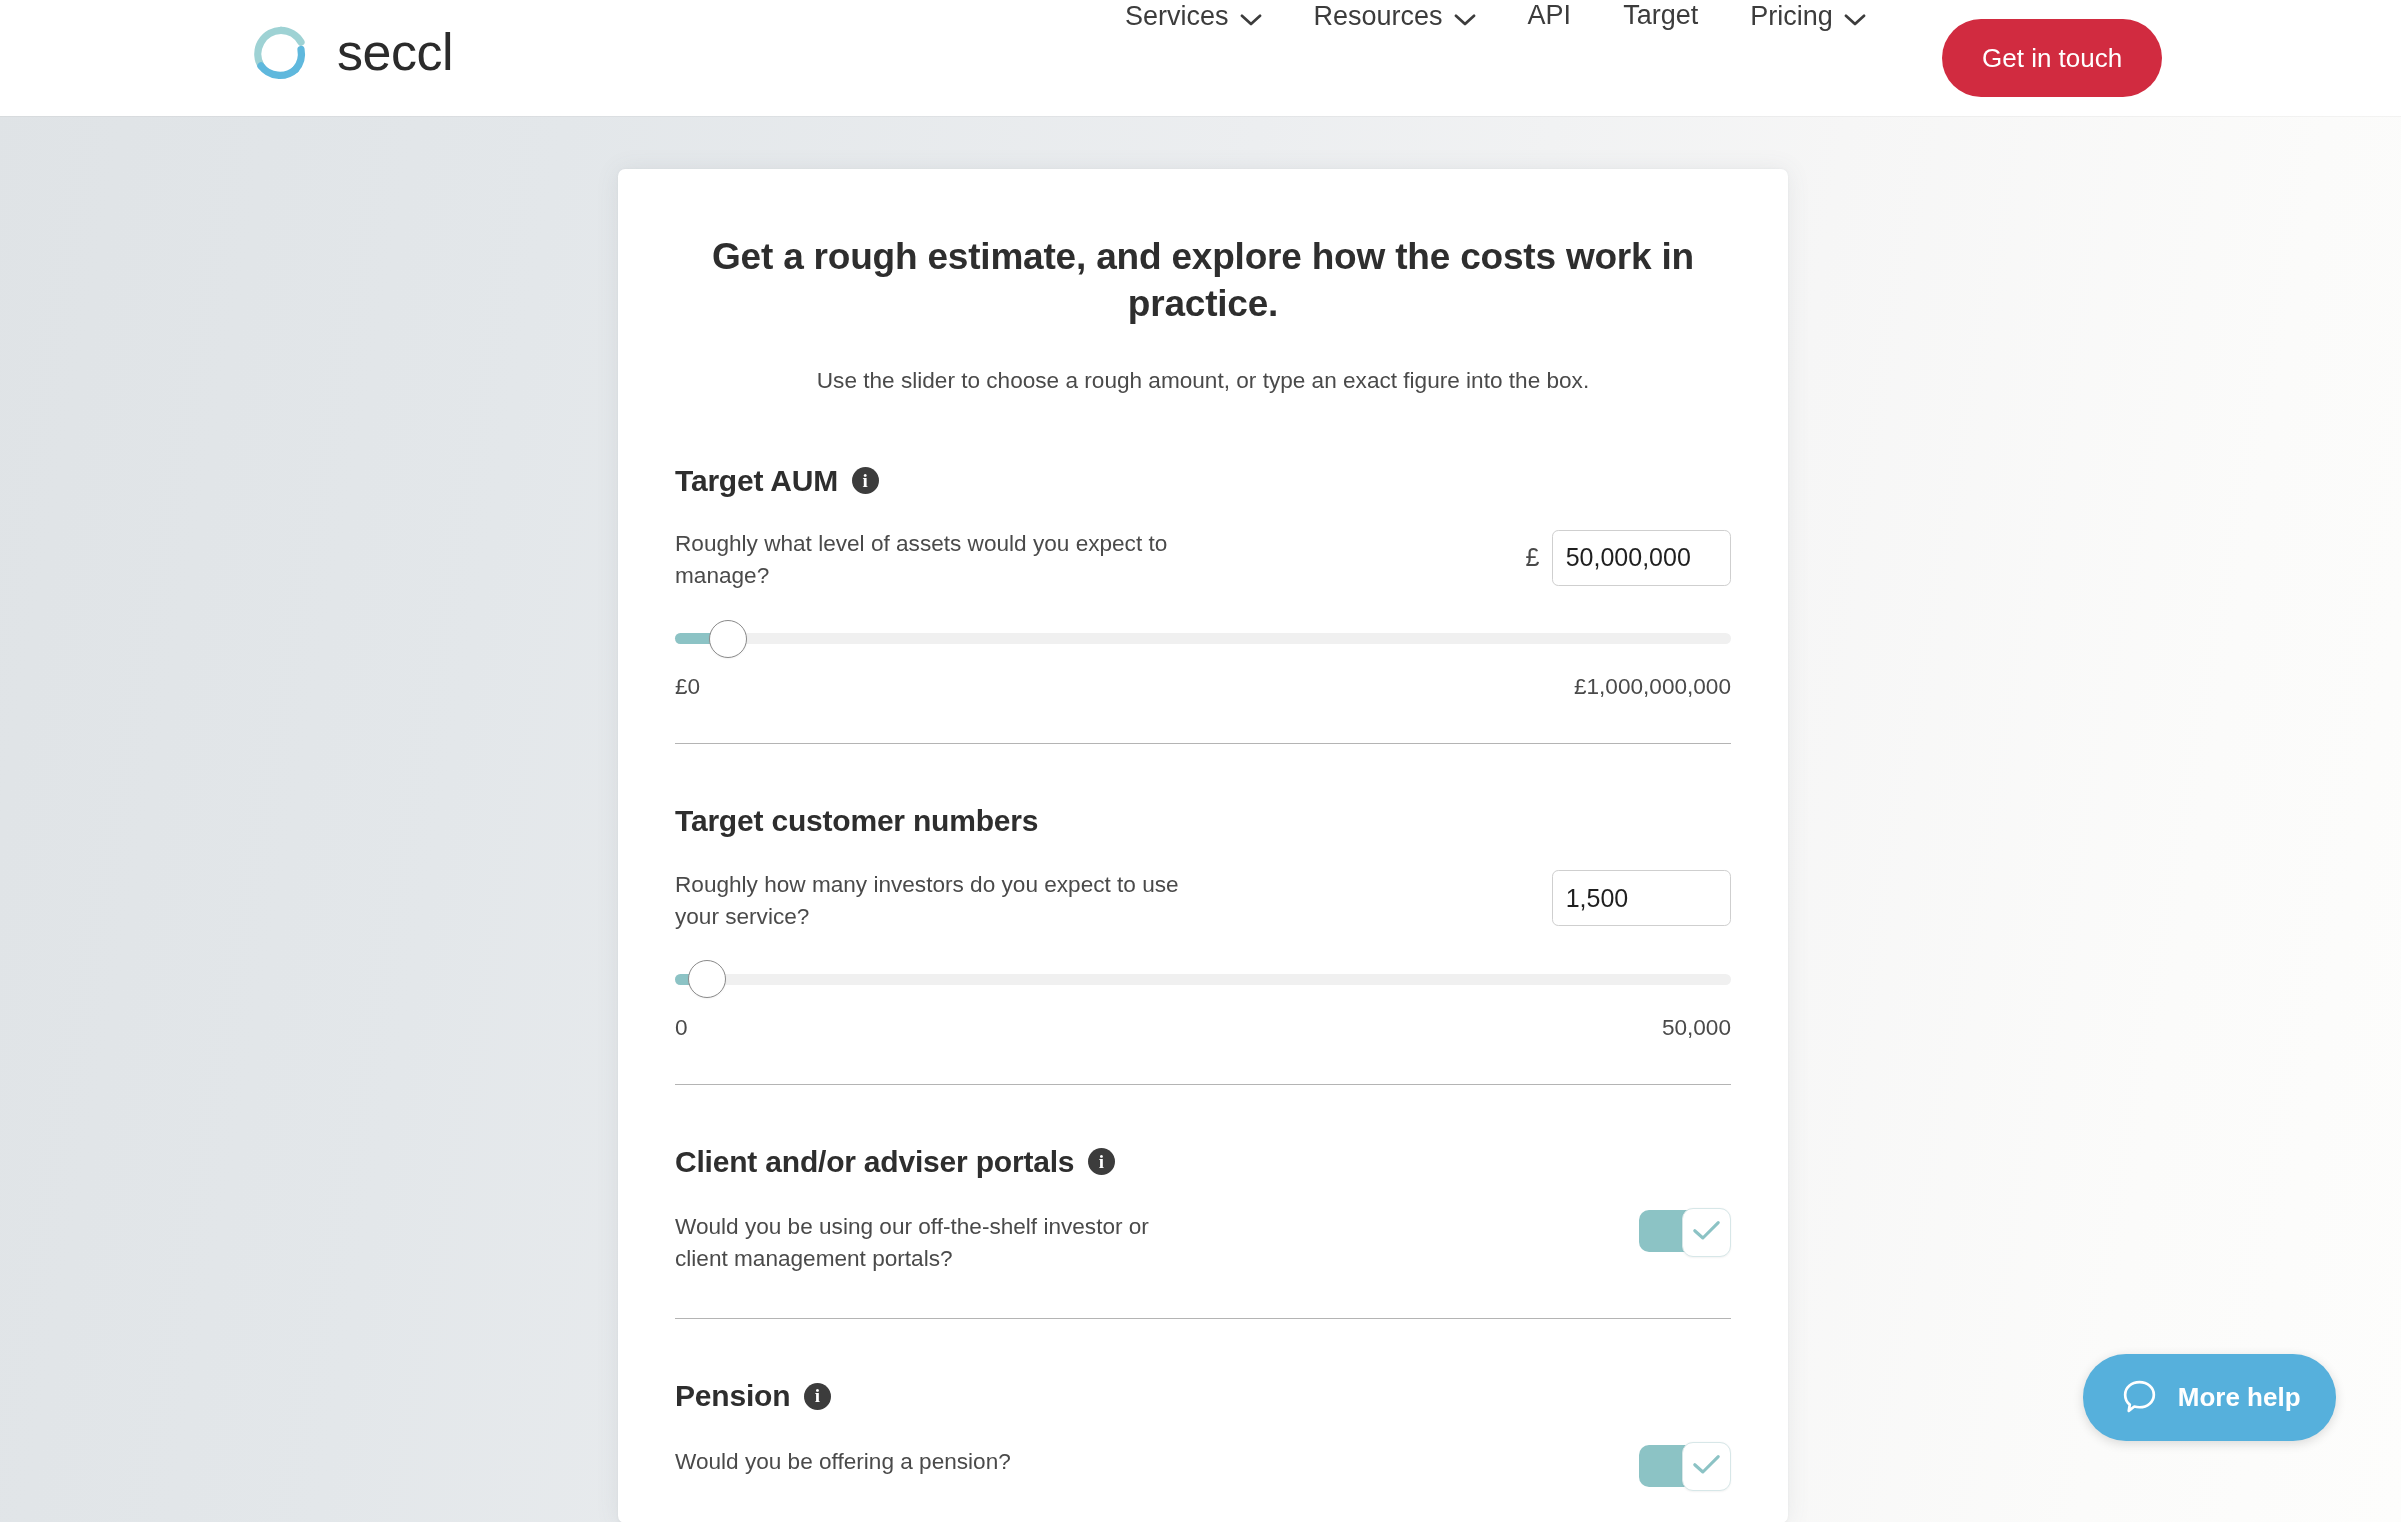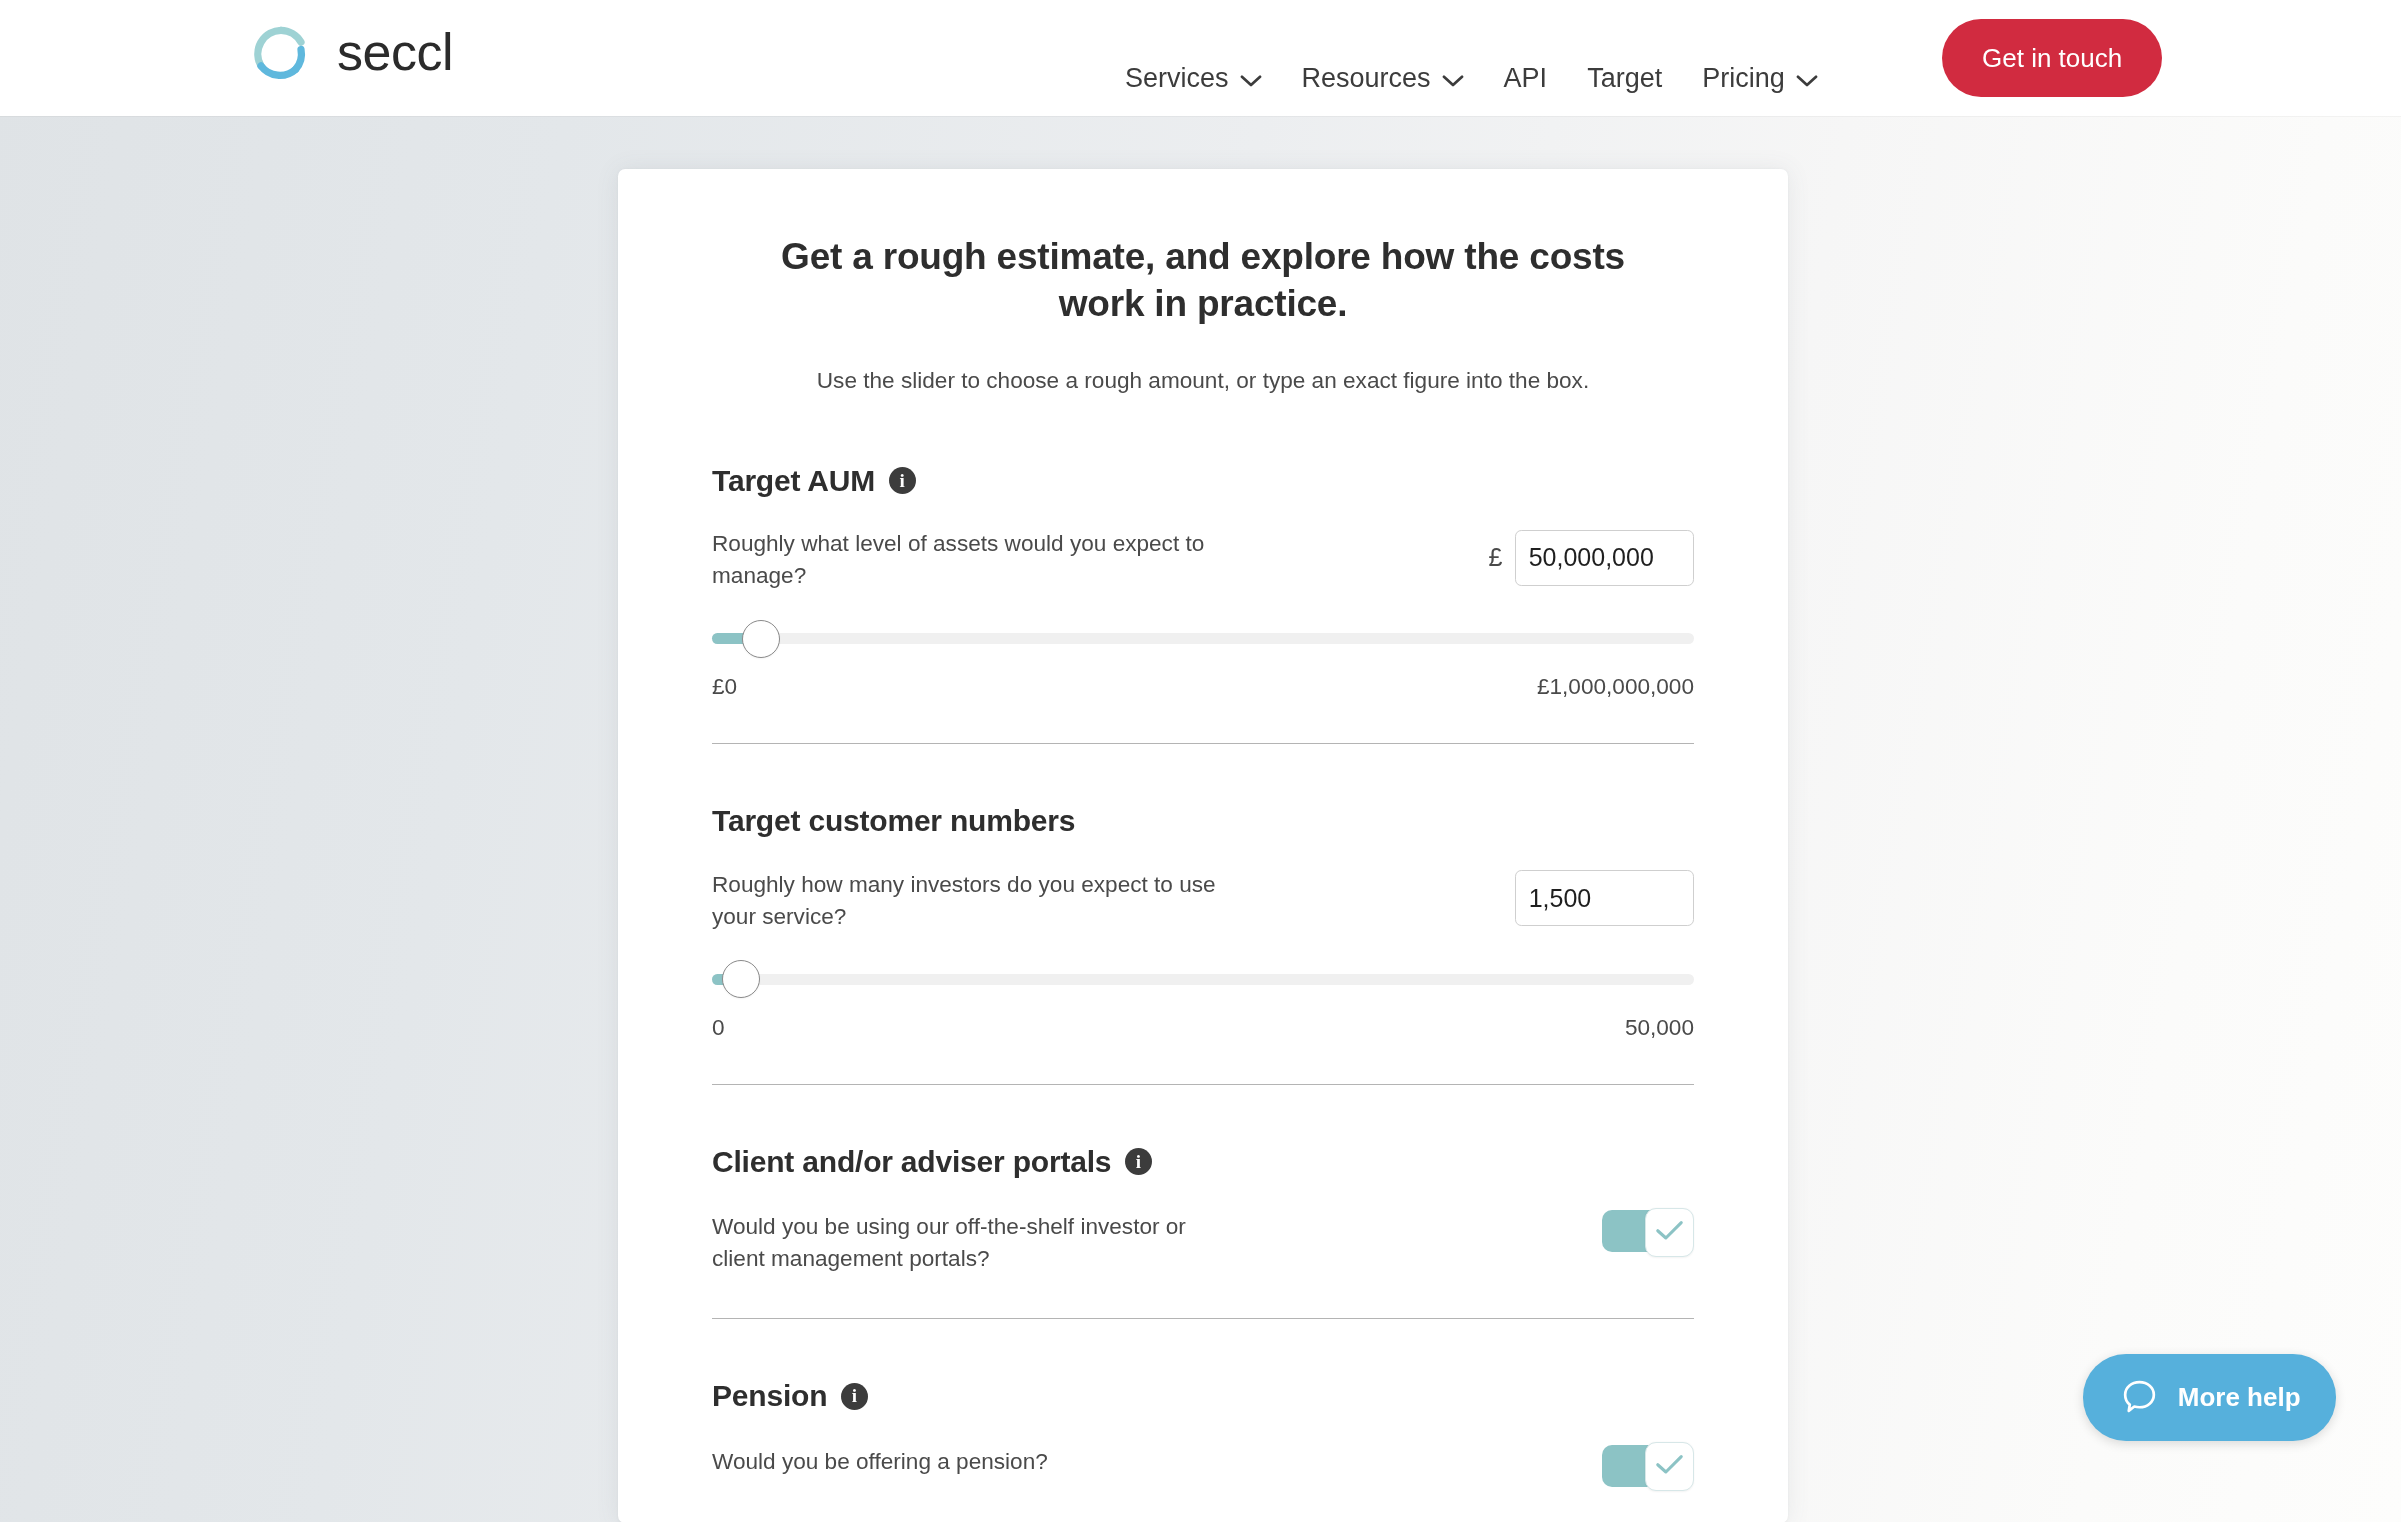--- a/index.html
+++ b/index.html
@@ -55,23 +55,22 @@
     line-height: 1;
     padding-bottom: 3.6px;
   }
 
   .nav-links {
     position: absolute;
     left: 1105px;
     top: 0;
     height: 116px;
     display: flex;
-    align-items: center;
-    gap: 0;
-    margin-top: 20px;
+    align-items: flex-start;
+    gap: 12px;
   }
   .nav-item {
     display: flex;
     align-items: center;
     gap: 11px;
     font-size: 27px;
     color: #3c3c3c;
     padding: 0 20px;
     cursor: pointer;
     white-space: nowrap;
@@ -105,21 +104,21 @@
     top: 169px;
     width: 1170px;
     min-height: 1354px;
     background: #ffffff;
     border-radius: 7.2px;
     box-shadow: 0 1.8px 23.5px rgba(90,100,110,0.10), 0 0.9px 2.7px rgba(90,100,110,0.06);
     padding: 65px 0 0 0;
     overflow: hidden;
   }
 
-  .card-inner { padding: 0 94px; }
+  .card-inner { padding: 0 57px; }
 
   .card-title {
     font-size: 37px;
     font-weight: 700;
     color: #2e2e2e;
     text-align: center;
     line-height: 1.26;
     letter-spacing: -0.2px;
     padding: 0 27px;
   }

